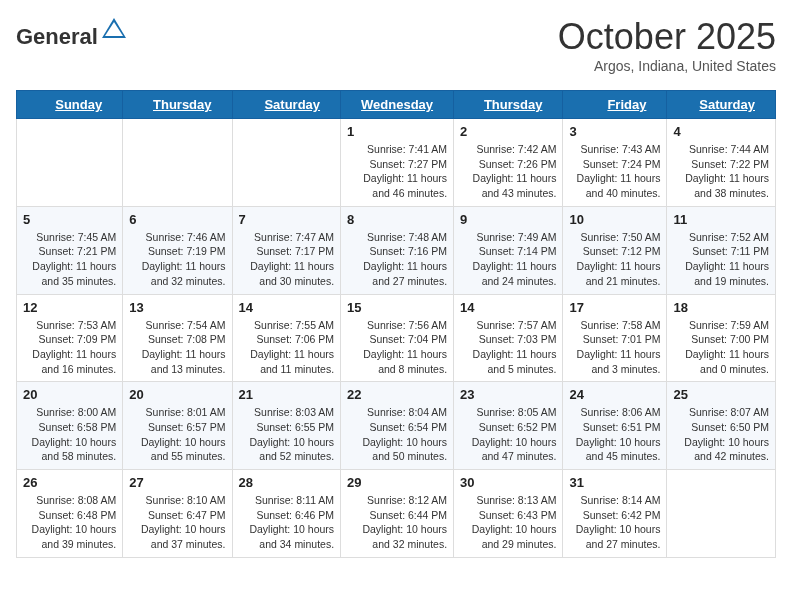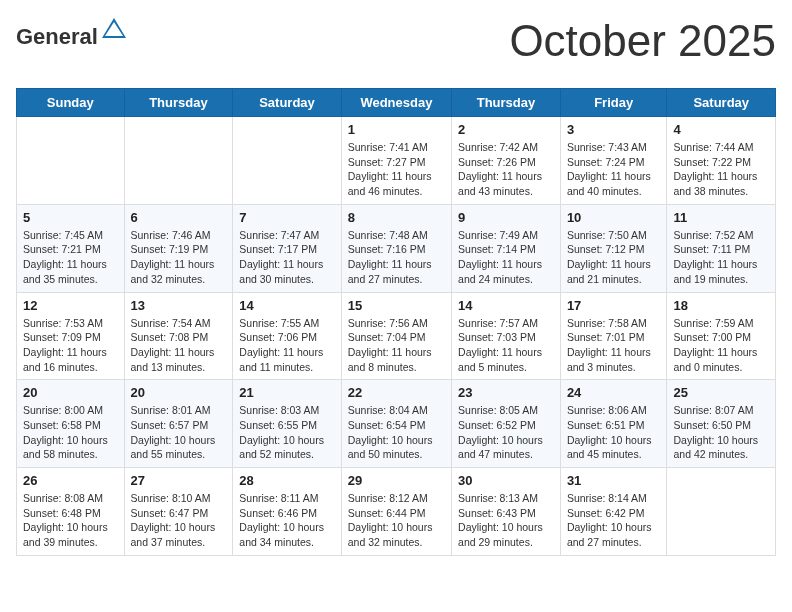--- a/index.html
+++ b/index.html
@@ -7,21 +7,21 @@
       font-family: Arial, sans-serif;
       background: #fff;
       width: 792px;
       min-height: 612px;
       padding: 16px;
     }
     .header {
       display: flex;
       justify-content: space-between;
       align-items: flex-start;
-      margin-bottom: 22px;
+      margin-bottom: 16px;
     }
     .logo {
       display: flex;
       align-items: center;
     }
     .logo-text {
       font-size: 22px;
       font-weight: bold;
       line-height: 1.1;
     }
@@ -29,41 +29,42 @@
     .logo-blue { color: #1a6faf; }
     .logo-icon {
       width: 28px;
       height: 28px;
       margin-left: 2px;
     }
     .title-area {
       text-align: right;
     }
     .month-title {
-      font-size: 44px;
+      font-size: 36px;
       color: #333;
       font-weight: normal;
     }
     .location {
       font-size: 14px;
       color: #555;
     }
     .calendar {
       width: 100%;
       border-collapse: collapse;
       border: 1px solid #ccc;
     }
     .calendar th {
       background-color: #1a6faf;
       color: #fff;
-      text-align: center;
-      padding: 6px 8px;
+      text-align: right;
+      padding: 6px 20px;
       font-size: 13px;
       font-weight: bold;
       border: 1px solid #1560a0;
+      text-decoration: underline;
     }
     .calendar td {
       vertical-align: top;
       padding: 5px 6px;
       border: 1px solid #ddd;
       width: 113px;
       min-height: 80px;
       font-size: 11px;
       color: #333;
       background: #fff;
@@ -74,20 +75,21 @@
     .day-number {
       font-size: 13px;
       font-weight: bold;
       margin-bottom: 3px;
       color: #222;
     }
     .day-info {
       font-size: 10.5px;
       color: #333;
       line-height: 1.4;
+      text-align: right;
     }
     .empty-cell {
       background: #f9f9f9;
     }
   </style>
 </head>
 <body>
 
 <div class="header">
   <div class="logo">
@@ -95,20 +97,21 @@
       <div class="logo-text">
         <span class="logo-general">General</span><svg class="logo-icon" viewBox="0 0 28 28">
           <polygon points="14,2 26,22 2,22" fill="#1a6faf"></polygon>
           <polygon points="14,6 23,20 5,20" fill="white"></polygon>
         </svg>
       </div>
     </div>
   </div>
   <div class="title-area">
     <div class="month-title">October 2025</div>
+    <div class="location">Argos, Indiana, United States</div>
   </div>
 </div>
 
 <table class="calendar">
   <thead>
     <tr>
     <th>Sunday</th>
         <th>Thursday</th>
         <th>Saturday</th>
         <th>Wednesday</th>

